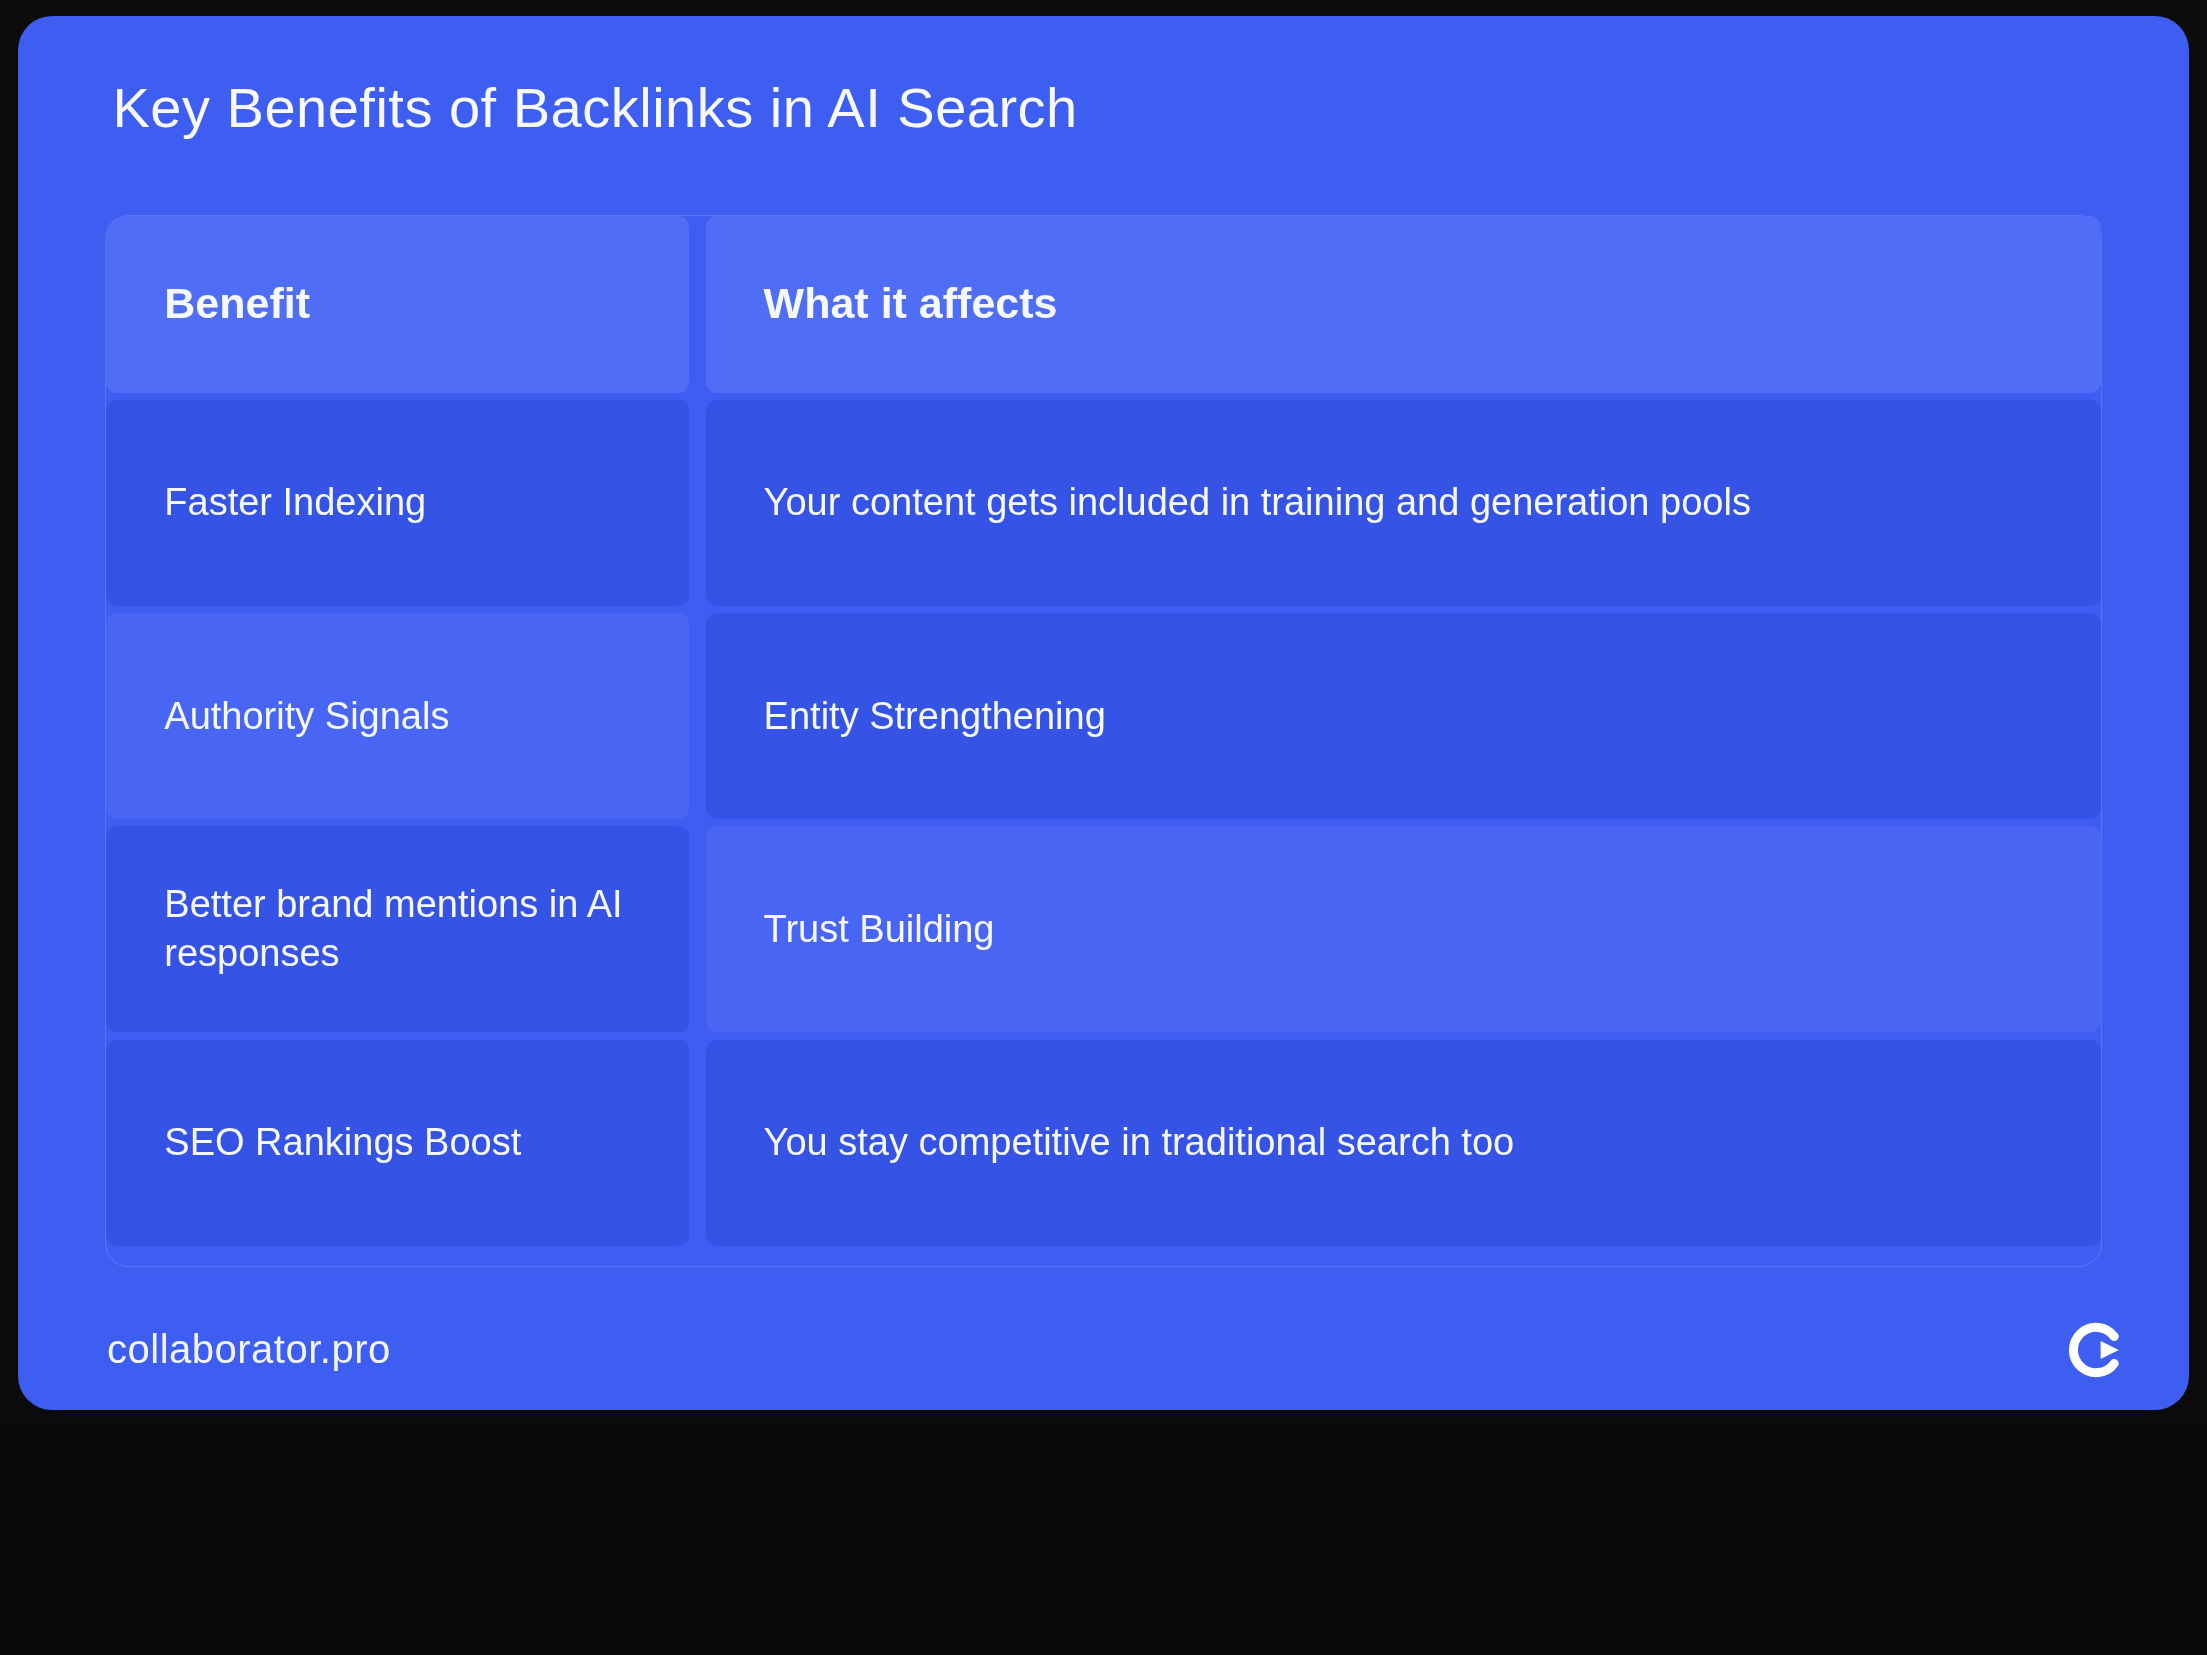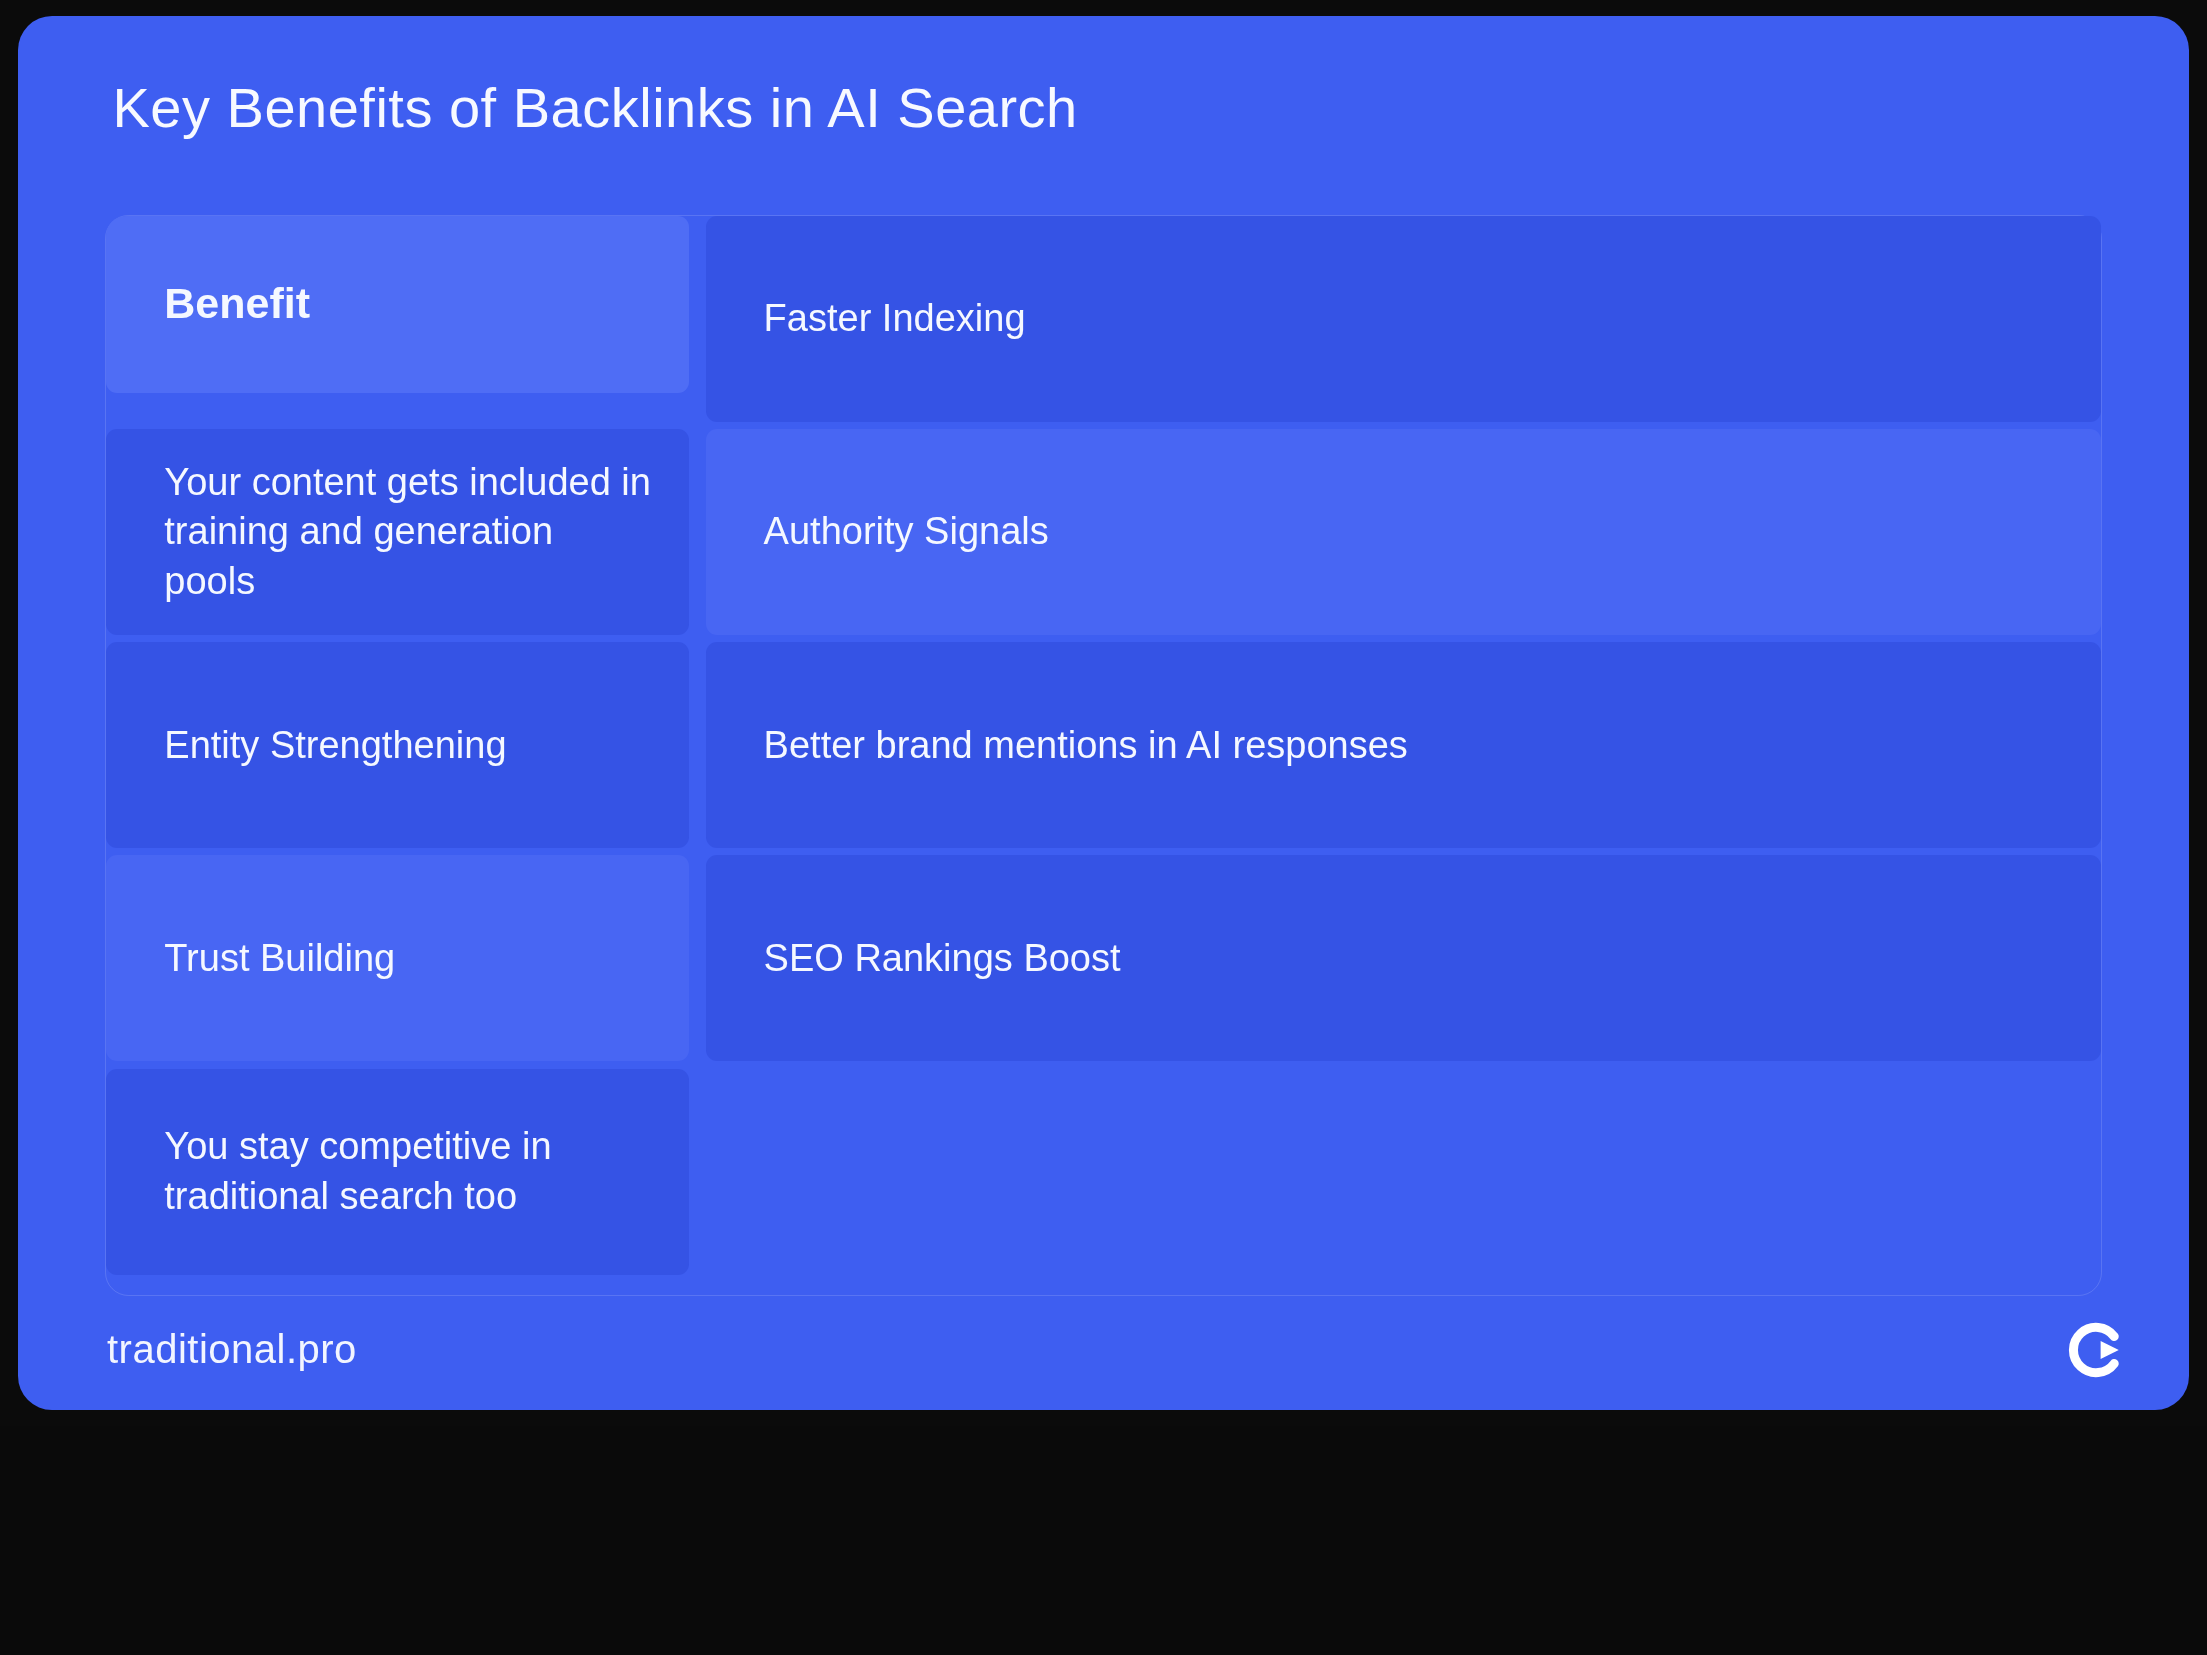--- a/index.html
+++ b/index.html
@@ -99,39 +99,40 @@
 
 <div class="frame">
   <div class="card">
 
     <div class="title">Key Benefits of Backlinks in AI Search</div>
 
     <div class="table-wrap">
       <div class="grid">
 
         <div class="cell header">Benefit</div>
+        <div class="cell header">What it affects</div>
 
         <div class="cell row dark">Faster Indexing</div>
         <div class="cell row dark">Your content gets included in training and generation pools</div>
 
         <div class="cell row light">Authority Signals</div>
 
         <div class="cell row dark">Entity Strengthening</div>
         <div class="cell row dark">Better brand mentions in AI responses</div>
 
         <div class="cell row light">Trust Building</div>
 
         <div class="cell row dark">SEO Rankings Boost</div>
         <div class="cell row dark">You stay competitive in traditional search too</div>
 
       </div>
     </div>
 
     <div class="footer">
-      <span class="site-url">traditional.pro</span>
+      <span class="site-url">collaborator.pro</span>
       <span>
         <svg class="logo" viewBox="0 0 64 64" aria-hidden="true">
           <path d="M 51 17 A 25 25 0 1 0 51 47" fill="none" stroke="#ffffff" stroke-width="10" stroke-linecap="round"></path>
           <polygon points="56 32 36 22 36 42" fill="#ffffff"></polygon>
         </svg>
       </span>
     </div>
 
   </div>
 </div>

